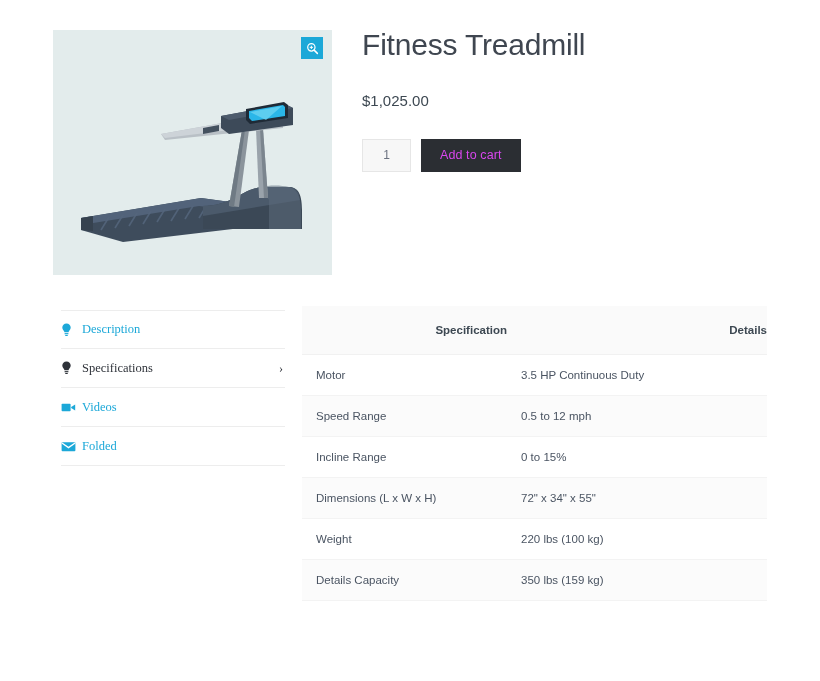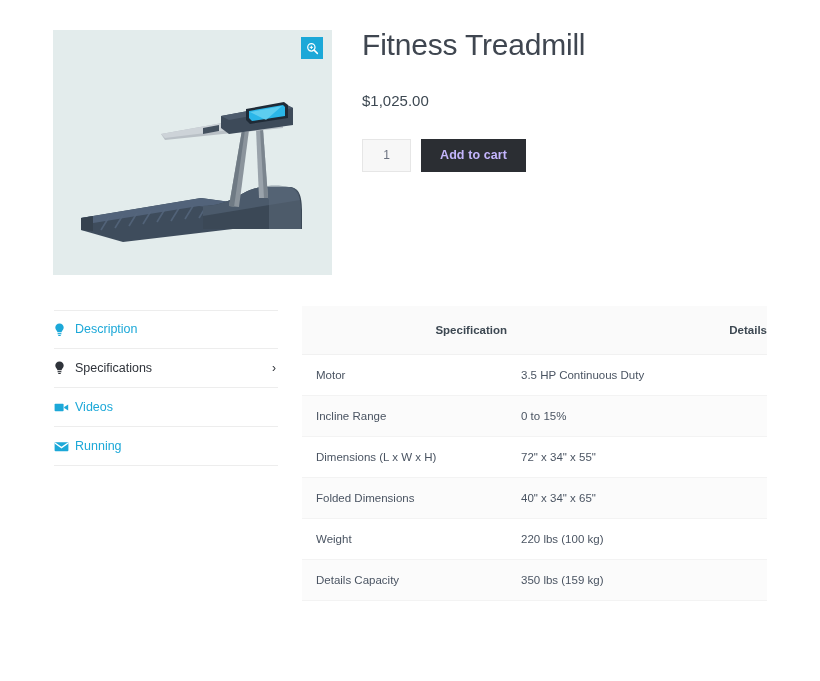--- a/index.html
+++ b/index.html
@@ -70,40 +70,41 @@
     font-size: 12px;
     color: #6b7280;
     font-family: "Liberation Sans", sans-serif;
     outline: none;
     padding: 0;
   }
   .add-to-cart {
     height: 33px;
     padding: 0 19px;
     background: #2b2e33;
-    color: #c4b5fd;
+    color: #d946ef;
     border: 0;
     font-size: 12.5px;
-    font-weight: 700;
+    font-weight: 400;
     font-family: "Liberation Sans", sans-serif;
     cursor: pointer;
     letter-spacing: 0.1px;
   }
 
   
   .lower {
     position: absolute;
     left: 0; top: 298px;
     width: 820px;
   }
 
   .tabs-col {
     position: absolute;
-    left: 54px; top: 12px;
+    left: 61px; top: 12px;
     width: 224px;
+    font-family: Liberation Serif, serif;
   }
   .tab-item {
     position: relative;
     display: flex;
     align-items: center;
     height: 39px;
     border-bottom: 1px solid #ededed;
     font-size: 12.5px;
     color: #1ca8d8;
     cursor: pointer;
@@ -265,50 +266,50 @@
         <span class="tab-label">Videos</span>
       </div>
 
       <div class="tab-item">
         <span class="tab-ico">
           <svg width="15" height="11" viewBox="0 0 15 11">
             <rect x="0.6" y="1.2" width="13.8" height="9" rx="0.9" fill="#1ca8d8"></rect>
             <path d="M0.9 2 L7.5 6.6 L14.1 2" fill="none" stroke="#ffffff" stroke-width="1.4"></path>
           </svg>
         </span>
-        <span class="tab-label">Running</span>
+        <span class="tab-label">Folded</span>
       </div>
 
     </div>
 
     <table class="spec-table">
       <thead>
         <tr>
           <th class="col-spec">Specification</th>
           <th class="col-det">Details</th>
         </tr>
       </thead>
       <tbody>
         <tr>
           <td>Motor</td>
           <td>3.5 HP Continuous Duty</td>
         </tr>
         <tr>
+          <td>Speed Range</td>
+          <td>0.5 to 12 mph</td>
+        </tr>
+        <tr>
           <td>Incline Range</td>
           <td>0 to 15%</td>
         </tr>
         <tr>
           <td>Dimensions (L x W x H)</td>
           <td>72" x 34" x 55"</td>
         </tr>
         <tr>
-          <td>Folded Dimensions</td>
-          <td>40" x 34" x 65"</td>
-        </tr>
-        <tr>
           <td>Weight</td>
           <td>220 lbs (100 kg)</td>
         </tr>
         <tr>
           <td>Details Capacity</td>
           <td>350 lbs (159 kg)</td>
         </tr>
 
       </tbody>
     </table>

